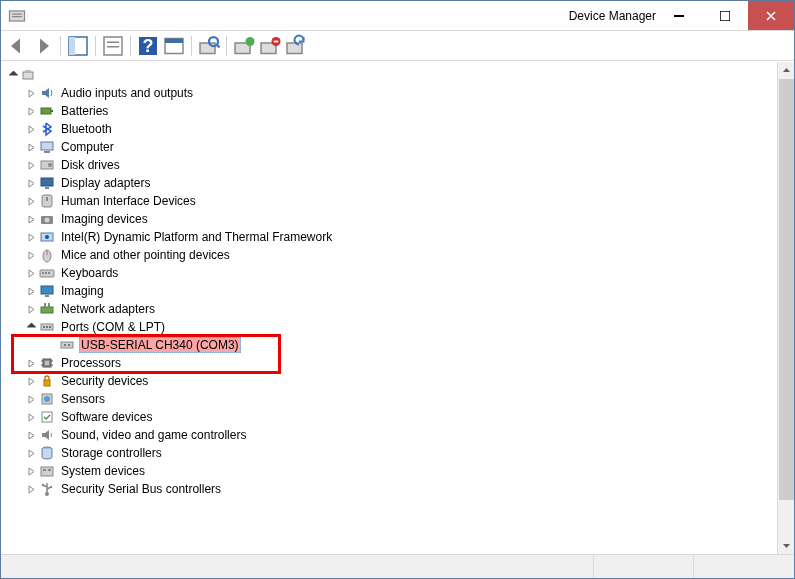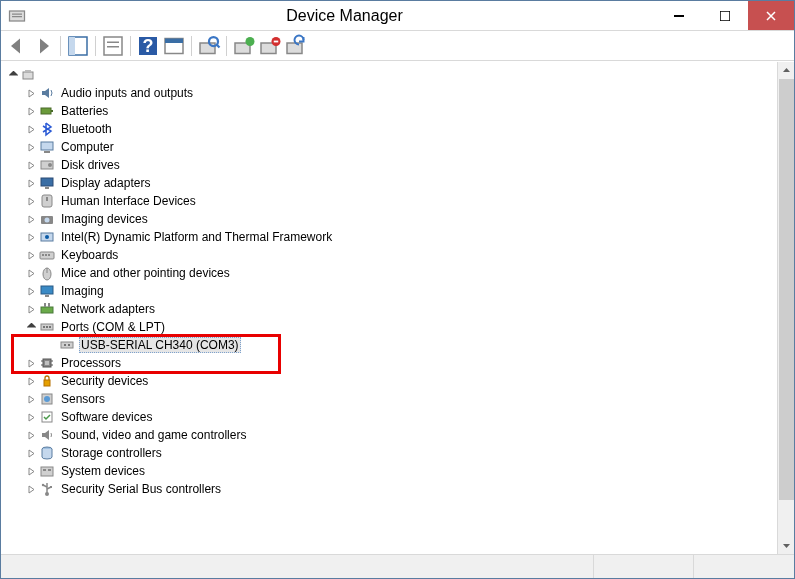--- a/index.html
+++ b/index.html
@@ -1,37 +1,37 @@
 <!DOCTYPE html>
 <html><head>
 <meta charset="utf-8">
 <style>
 *{box-sizing:border-box;margin:0;padding:0;font-family:"Segoe UI",Tahoma,sans-serif;font-size:12px;}
 body{background:#fff;width:795px;height:579px;overflow:hidden;}
 .window{width:795px;height:579px;border:1px solid #5a7ca0;display:flex;flex-direction:column;background:#fff;}
 .titlebar{height:30px;background:#fff;display:flex;align-items:center;border-bottom:1px solid #d9d9d9;}
 .titlebar .app-icon{width:20px;height:20px;margin:0 6px;display:flex;align-items:center;justify-content:center;}
-.titlebar .title{flex:1;text-align:center;font-size:16px;color:#000;}
+.titlebar .title{flex:1;text-align:right;font-size:12px;color:#000;}
 .titlebar .win-controls{display:flex;height:100%;}
 .titlebar .win-btn{width:46px;height:100%;display:flex;align-items:center;justify-content:center;background:#fff;cursor:default;}
 .titlebar .win-btn.close{background:#c75050;color:#fff;}
 .titlebar .win-btn svg{width:10px;height:10px;}
 .menubar{height:22px;display:flex;align-items:center;padding:0 6px;border-bottom:1px solid #d9d9d9;}
 .menubar .menu-item{padding:2px 8px;cursor:default;}
 .toolbar{height:30px;display:flex;align-items:center;padding:0 4px;border-bottom:1px solid #d9d9d9;gap:2px;}
 .toolbar .tbtn{width:24px;height:24px;display:flex;align-items:center;justify-content:center;cursor:default;}
 .toolbar .sep{width:1px;height:20px;background:#d0d0d0;margin:0 3px;}
 .content{flex:1;display:flex;border-top:1px solid #fff;position:relative;overflow:hidden;}
 .tree{flex:1;padding:4px 0 4px 2px;overflow-y:auto;position:relative;}
 .node{display:flex;align-items:center;height:18px;cursor:default;}
 .expander{width:16px;height:16px;display:flex;align-items:center;justify-content:center;flex-shrink:0;}
 .expander svg{width:9px;height:9px;}
 .icon{width:16px;height:16px;margin-right:4px;display:flex;align-items:center;justify-content:center;flex-shrink:0;}
 .label{padding:0 2px;}
-.node.selected .label{background:#e5e5e5;border:1px dotted #7da2ce;padding:0 1px;}
+.node.selected .label{background:#fca5a5;border:1px dotted #7da2ce;padding:0 1px;}
 .indent-0{padding-left:2px;}
 .indent-1{padding-left:20px;}
 .indent-2{padding-left:40px;}
 .highlight-box{position:absolute;border:3px solid #e80000;pointer-events:none;}
 .scrollbar{width:17px;background:#f0f0f0;border-left:1px solid #d9d9d9;display:flex;flex-direction:column;}
 .scrollbar .sbtn{height:17px;display:flex;align-items:center;justify-content:center;background:#f0f0f0;}
 .scrollbar .thumb{width:15px;margin:0 1px;background:#cdcdcd;}
 .scrollbar .track{flex:1;position:relative;}
 .statusbar{height:24px;border-top:1px solid #d9d9d9;background:#f0f0f0;display:flex;}
 .statusbar .pane{border-right:1px solid #d9d9d9;height:100%;}
@@ -281,41 +281,41 @@
     <span class="label">Intel(R) Dynamic Platform and Thermal Framework</span>
   </div>
         <div class="node indent-1">
     <span class="expander">
             <svg viewBox="0 0 9 9">
               <path d="M2 1 L7 4.5 L2 8 Z" fill="none" stroke="#888"></path>
             </svg>
           </span>
     <span class="icon">
             <svg viewBox="0 0 16 16" width="16" height="16">
+              <ellipse cx="8" cy="9" rx="4" ry="6" fill="#d0d0d0" stroke="#888"></ellipse>
+              <line x1="8" y1="3" x2="8" y2="8" stroke="#888"></line>
+            </svg>
+          </span>
+    <span class="label">Mice and other pointing devices</span>
+  </div>
+        <div class="node indent-1">
+    <span class="expander">
+            <svg viewBox="0 0 9 9">
+              <path d="M2 1 L7 4.5 L2 8 Z" fill="none" stroke="#888"></path>
+            </svg>
+          </span>
+    <span class="icon">
+            <svg viewBox="0 0 16 16" width="16" height="16">
               <rect x="1" y="5" width="14" height="7" rx="1" fill="#d0d0d0" stroke="#888"></rect>
               <rect x="3" y="7" width="2" height="2" fill="#888"></rect>
               <rect x="6" y="7" width="2" height="2" fill="#888"></rect>
               <rect x="9" y="7" width="2" height="2" fill="#888"></rect>
             </svg>
           </span>
     <span class="label">Keyboards</span>
-  </div>
-        <div class="node indent-1">
-    <span class="expander">
-            <svg viewBox="0 0 9 9">
-              <path d="M2 1 L7 4.5 L2 8 Z" fill="none" stroke="#888"></path>
-            </svg>
-          </span>
-    <span class="icon">
-            <svg viewBox="0 0 16 16" width="16" height="16">
-              <ellipse cx="8" cy="9" rx="4" ry="6" fill="#d0d0d0" stroke="#888"></ellipse>
-              <line x1="8" y1="3" x2="8" y2="8" stroke="#888"></line>
-            </svg>
-          </span>
-    <span class="label">Mice and other pointing devices</span>
   </div>
         <div class="node indent-1">
     <span class="expander">
             <svg viewBox="0 0 9 9">
               <path d="M2 1 L7 4.5 L2 8 Z" fill="none" stroke="#888"></path>
             </svg>
           </span>
     <span class="icon">
             <svg viewBox="0 0 16 16" width="16" height="16">
               <rect x="2" y="3" width="12" height="8" fill="#3a8ac5" stroke="#2a5a85"></rect>

